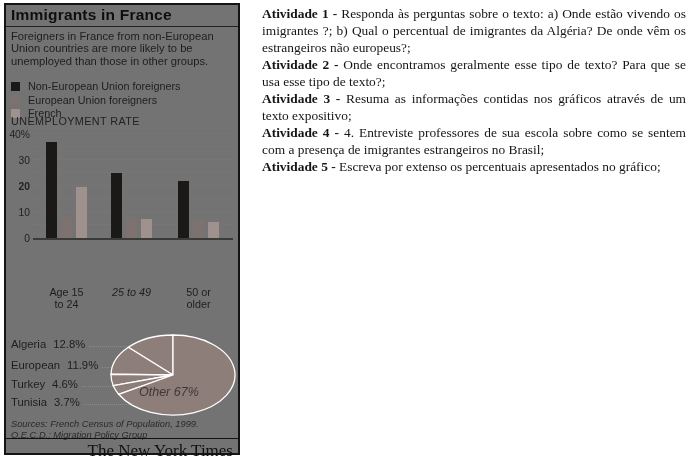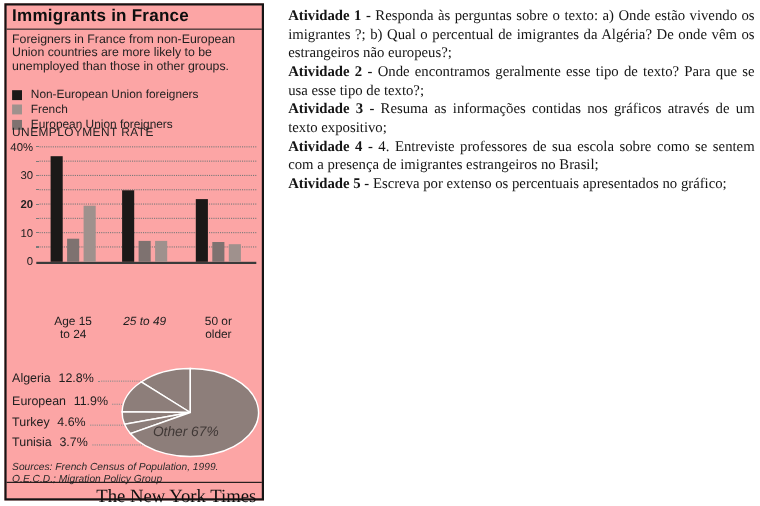--- a/index.html
+++ b/index.html
@@ -1,19 +1,19 @@
 <!DOCTYPE html>
 <html><head>
 <meta charset="utf-8">
 <style>
   html,body{margin:0;padding:0;}
   body{width:691px;height:460px;background:#ffffff;position:relative;
        font-family:"Liberation Sans",sans-serif;color:#1e1e1e;overflow:hidden;}
   .box{position:absolute;left:4px;top:3px;width:236px;height:452px;
-       border:2px solid #141414;background:#fca5a5;box-sizing:border-box;}
+       border:2px solid #141414;background:#737373;box-sizing:border-box;}
   .box-inner{position:relative;width:100%;height:100%;}
   .g-title{position:absolute;top:1px;left:5px;font-size:15.5px;font-weight:bold;
            letter-spacing:0.2px;color:#0e0e0e;white-space:nowrap;}
   .g-title-rule{position:absolute;top:21px;left:0;width:100%;border-top:1.5px solid #222;}
   .g-intro{position:absolute;top:25px;left:5px;width:222px;font-size:11.2px;line-height:12.4px;}
   .legend{position:absolute;top:75px;left:5px;}
   .legend-row{display:flex;align-items:center;margin-bottom:1.5px;}
   .legend-swatch{width:9px;height:9px;margin-right:8px;flex:none;}
   .legend-label{font-size:10.8px;}
   .rate-title{position:absolute;top:110px;left:5px;font-size:10.8px;letter-spacing:0.4px;color:#222;}
@@ -50,26 +50,26 @@
   <div class="box-inner">
     <div class="g-title">Immigrants in France</div>
     <div class="g-title-rule"></div>
     <div class="g-intro">Foreigners in France from non-European Union countries are more likely to be unemployed than those in other groups.</div>
     <div class="legend">
         <div class="legend-row">
           <span class="legend-swatch" style="background: rgb(27, 25, 24);"></span>
           <span class="legend-label">Non-European Union foreigners</span>
         </div>
         <div class="legend-row">
+          <span class="legend-swatch" style="background: rgb(126, 114, 112);"></span>
+          <span class="legend-label">European Union foreigners</span>
+        </div>
+        <div class="legend-row">
           <span class="legend-swatch" style="background: rgb(159, 145, 141);"></span>
           <span class="legend-label">French</span>
-        </div>
-        <div class="legend-row">
-          <span class="legend-swatch" style="background: rgb(126, 114, 112);"></span>
-          <span class="legend-label">European Union foreigners</span>
         </div>
       </div>
     <div class="rate-title">UNEMPLOYMENT RATE</div>
     <div class="barchart">
       <div class="plot">
           <div class="gridline" style="bottom: 13px;"></div>
           <div class="gridline" style="bottom: 26px;"></div>
           <div class="gridline" style="bottom: 39px;"></div>
           <div class="gridline" style="bottom: 52px;"></div>
           <div class="gridline" style="bottom: 65px;"></div>

